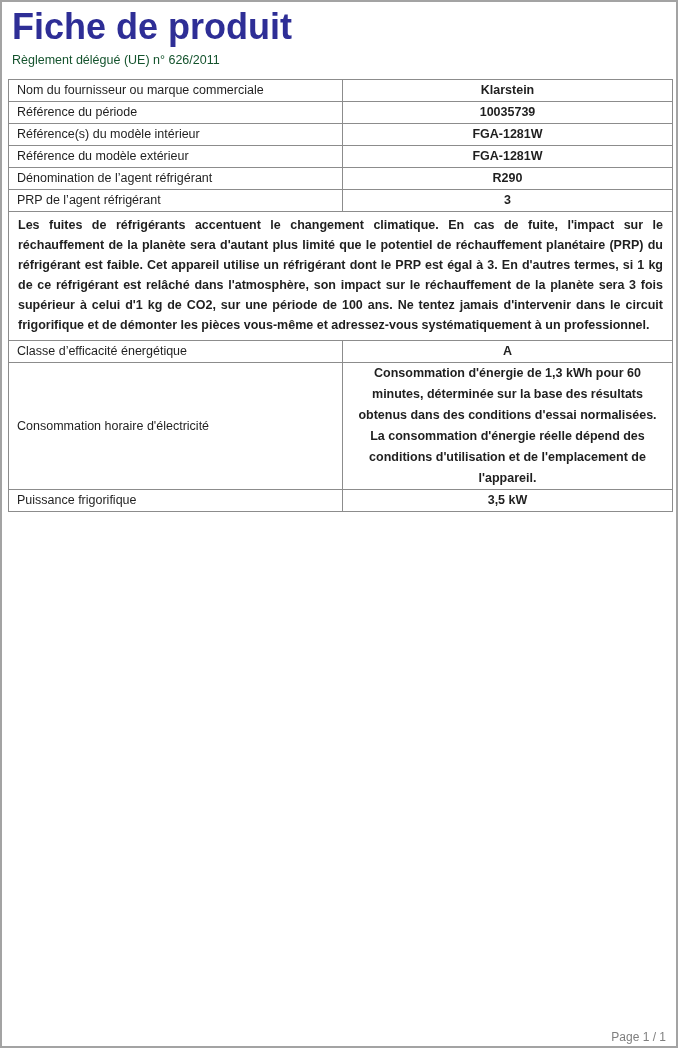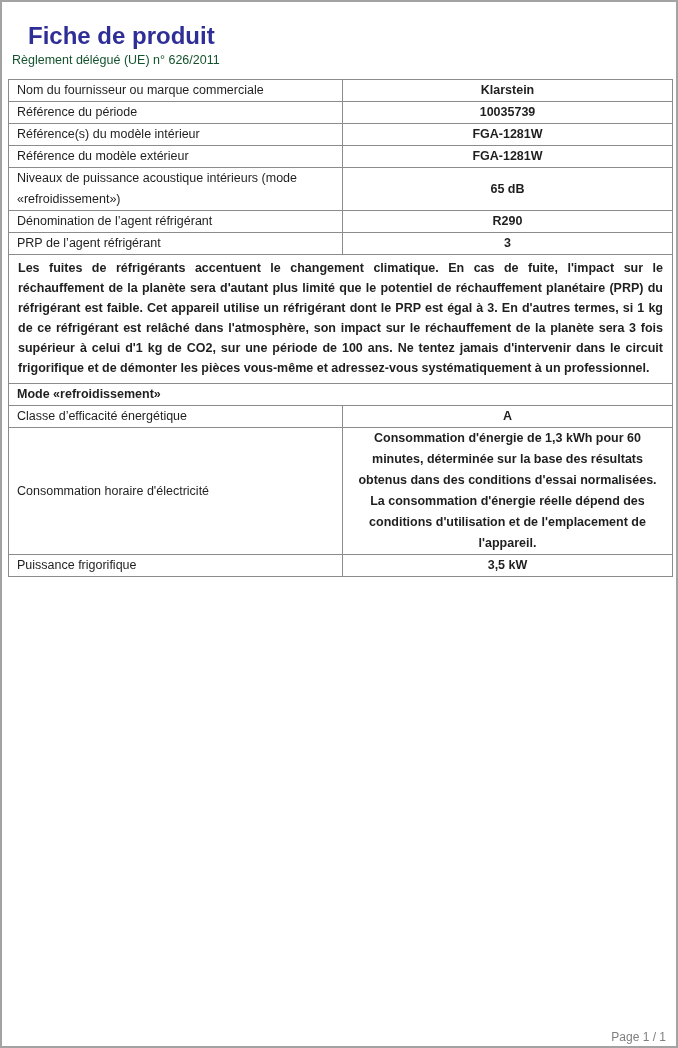--- a/index.html
+++ b/index.html
@@ -11,22 +11,22 @@
     background: #ffffff;
     border: 2px solid #a3a3a3;
     font-family: "Liberation Sans", sans-serif;
     color: #1f1f1f;
     overflow: hidden;
   }
   .title {
     position: absolute;
     left: 10px;
     top: 4px;
-    margin: 16px;
-    font-size: 24px;
+    margin: 0;
+    font-size: 36px;
     font-weight: bold;
     color: #2e2e96;
   }
   .subtitle {
     position: absolute;
     left: 10px;
     top: 51px;
     font-size: 12.5px;
     color: #14532d;
   }
@@ -91,36 +91,29 @@
         </tr>
         <tr>
           <td class="label-cell">Référence(s) du modèle intérieur</td>
           <td class="value-cell">FGA-1281W</td>
         </tr>
         <tr>
           <td class="label-cell">Référence du modèle extérieur</td>
           <td class="value-cell">FGA-1281W</td>
         </tr>
         <tr>
-          <td class="label-cell">Niveaux de puissance acoustique intérieurs (mode «refroidissement»)</td>
-          <td class="value-cell">65 dB</td>
-        </tr>
-        <tr>
           <td class="label-cell">Dénomination de l’agent réfrigérant</td>
           <td class="value-cell">R290</td>
         </tr>
         <tr>
           <td class="label-cell">PRP de l’agent réfrigérant</td>
           <td class="value-cell">3</td>
         </tr>
         <tr>
           <td colspan="2" class="note-cell">Les fuites de réfrigérants accentuent le changement climatique. En cas de fuite, l'impact sur le réchauffement de la planète sera d'autant plus limité que le potentiel de réchauffement planétaire (PRP) du réfrigérant est faible. Cet appareil utilise un réfrigérant dont le PRP est égal à 3. En d'autres termes, si 1 kg de ce réfrigérant est relâché dans l'atmosphère, son impact sur le réchauffement de la planète sera 3 fois supérieur à celui d'1 kg de CO2, sur une période de 100 ans. Ne tentez jamais d'intervenir dans le circuit frigorifique et de démonter les pièces vous-même et adressez-vous systématiquement à un professionnel.</td>
-        </tr>
-        <tr>
-          <td colspan="2" class="section-cell">Mode «refroidissement»</td>
         </tr>
         <tr>
           <td class="label-cell">Classe d’efficacité énergétique</td>
           <td class="value-cell">A</td>
         </tr>
         <tr>
           <td class="label-cell">Consommation horaire d'électricité</td>
           <td class="value-cell">Consommation d'énergie de 1,3 kWh pour 60 minutes, déterminée sur la base des résultats obtenus dans des conditions d'essai normalisées. La consommation d'énergie réelle dépend des conditions d'utilisation et de l'emplacement de l'appareil.</td>
         </tr>
         <tr>

